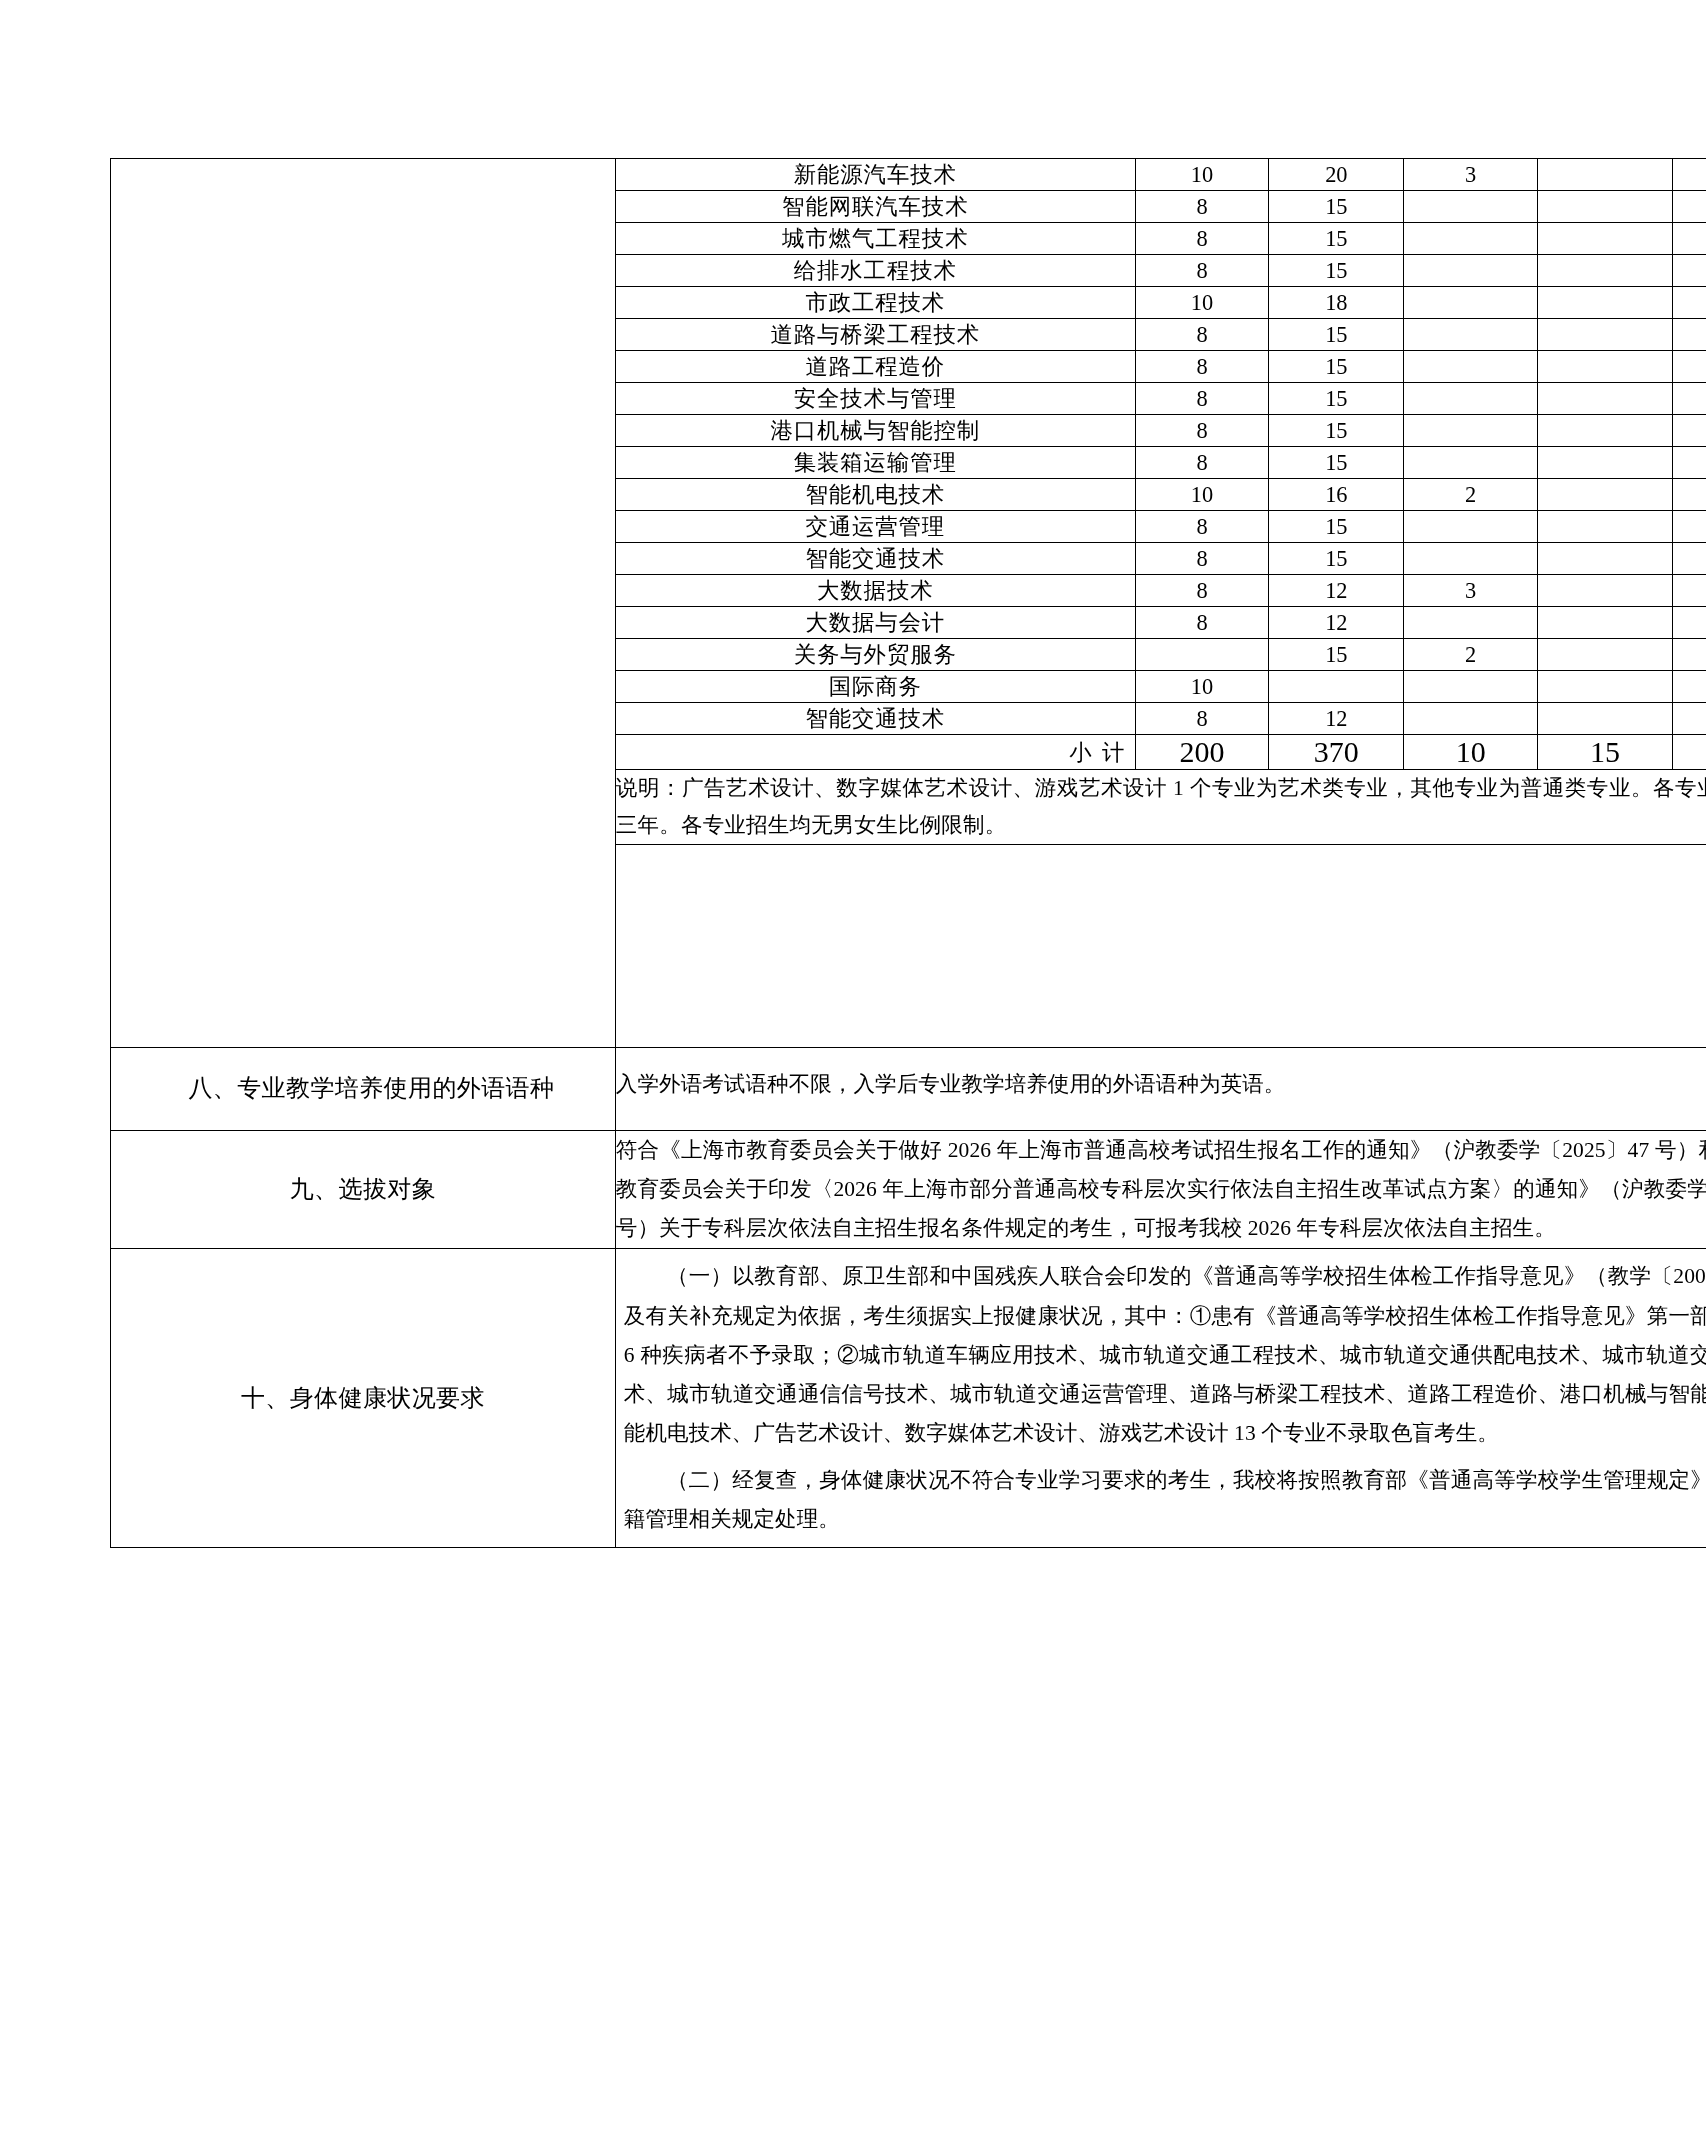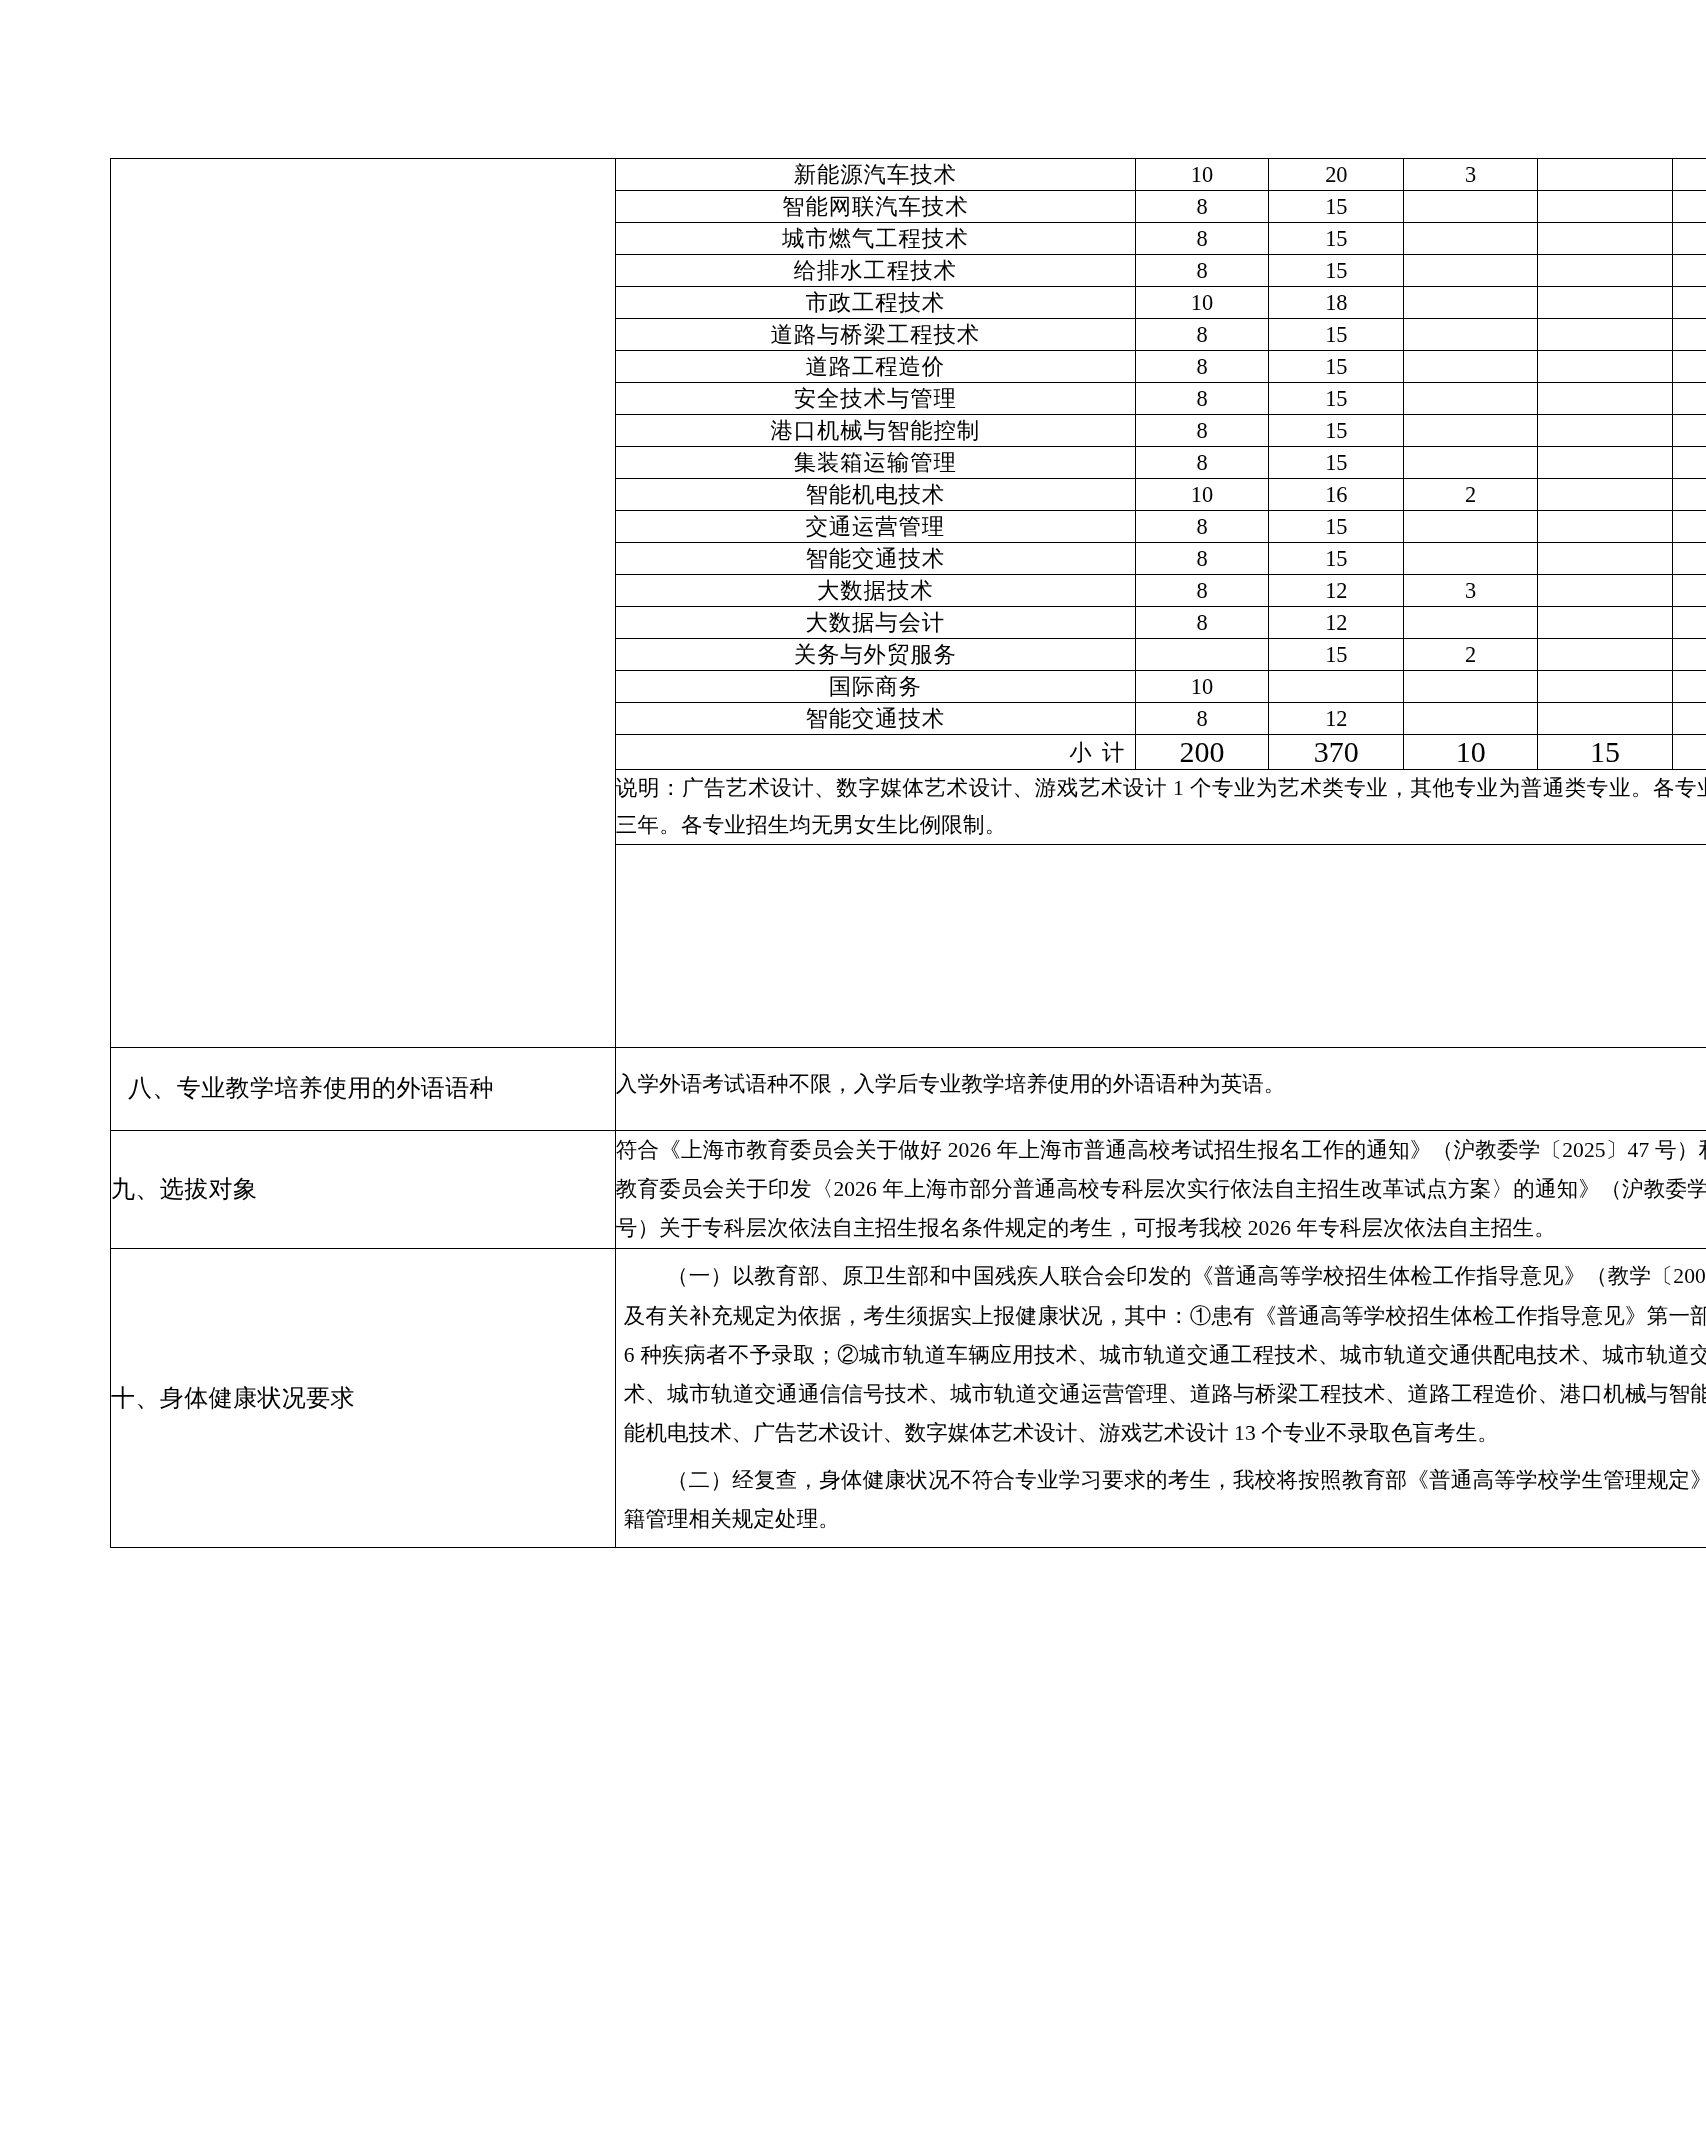--- a/index.html
+++ b/index.html
@@ -47,26 +47,26 @@
   col.c-n1     { width: 107px; }
   col.c-n2     { width: 108px; }
   col.c-n3     { width: 107px; }
   col.c-n4     { width: 108px; }
   col.c-n5     { width: 108px; }
 
   
   .section-label {
     font-size: 24px;
     line-height: 1.55;
-    text-align: left;
+    text-align: center;
     padding: 10.3px 15.5px;
     letter-spacing: 0.4px;
   }
   .section-label.lang-label {
-    text-align: left;
+    text-align: center;
     padding-left: 17px;
   }
 
   
   .major-name {
     font-size: 22.4px;
     text-align: center;
     padding: 11.2px 4.3px;
     letter-spacing: 0.9px;
     white-space: nowrap;

